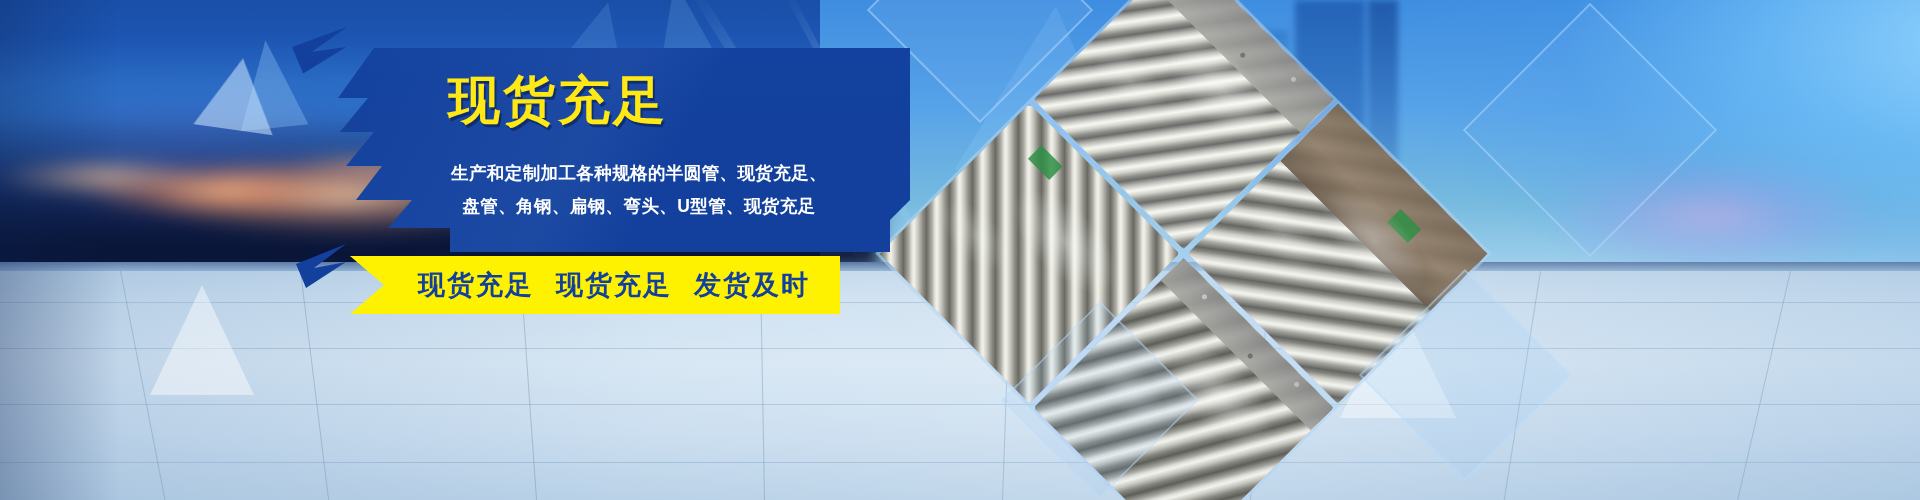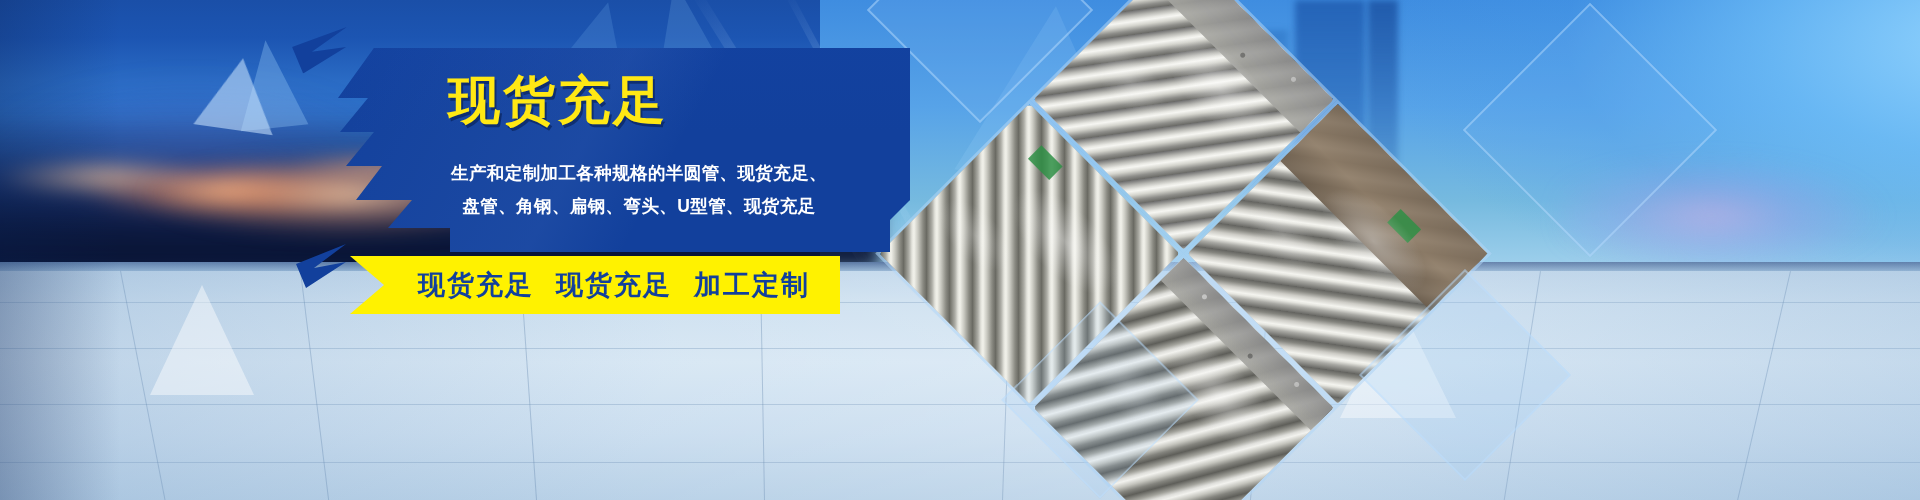--- a/index.html
+++ b/index.html
@@ -377,18 +377,18 @@
     <div class="sub-line sub1">生产和定制加工各种规格的半圆管、现货充足、</div>
 
     <div class="sub-line sub2">盘管、角钢、扁钢、弯头、U型管、现货充足</div>
   </div>
 
   <div class="ribbon-wrap">
     <div class="ribbon"></div>
     <div class="ribbon-text">
       <span>现货充足</span>
       <span>现货充足</span>
-      <span>加工定制</span>
+      <span>发货及时</span>
     </div>
   </div>
 
   <div class="edge-fade-l"></div>
 </div>
 
 </body></html>

